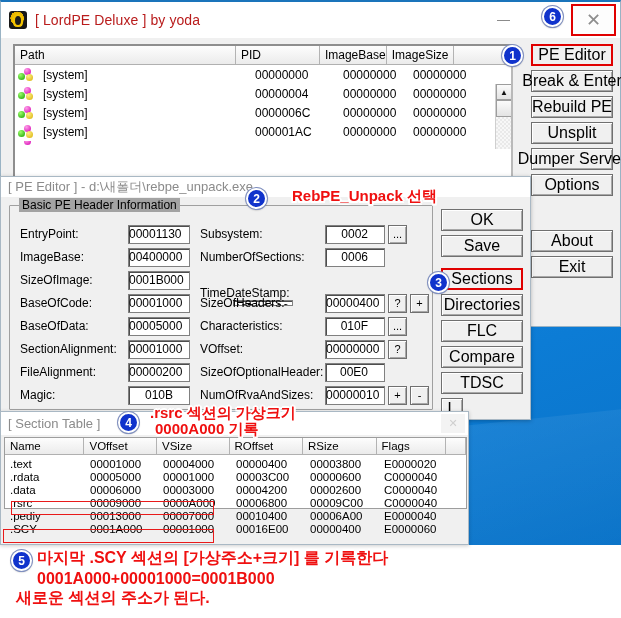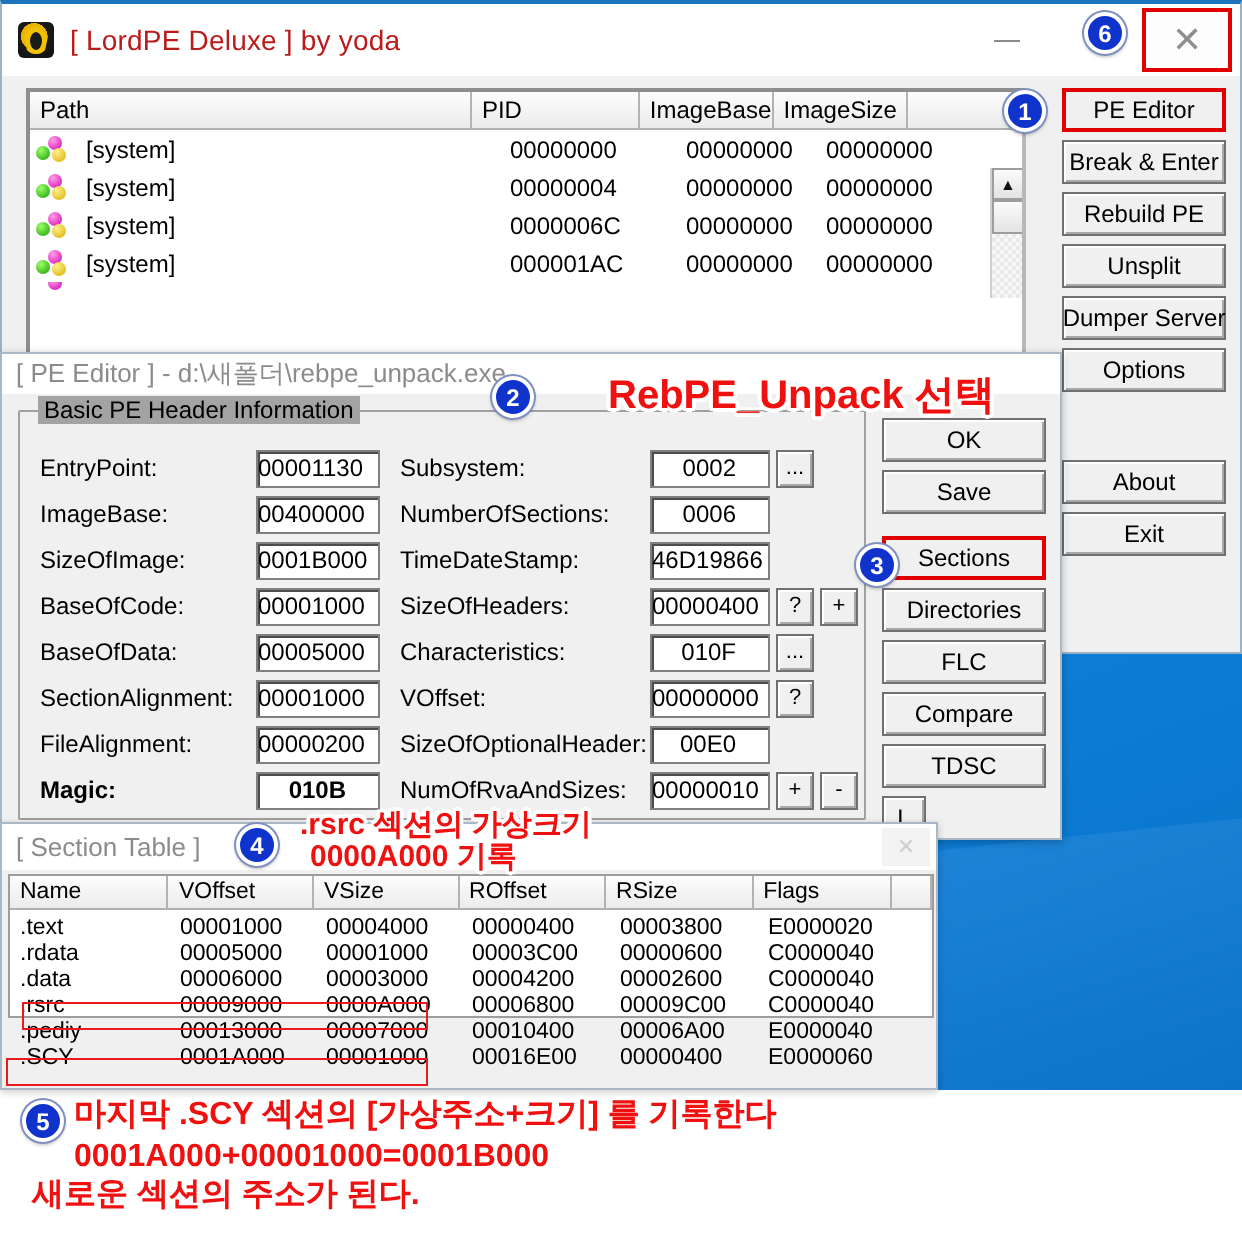--- a/index.html
+++ b/index.html
@@ -152,21 +152,21 @@
 
   
   .btncol {
     position: absolute; left: 524px; top: 4px; width: 82px;
   }
   .w9xbtn {
     height: 22px; margin-bottom: 4px;
     background: #f0f0f0;
     border: 1px solid #707070;
     box-shadow: inset 1px 1px 0 #ffffff, inset -1px -1px 0 #a8a8a8;
-    font-size: 12px; color: #000;
+    font-size: 16px; color: #000;
     display: flex; align-items: center; justify-content: center;
     white-space: nowrap;
   }
   .btn-hl {
     border: 2px solid #e00000;
     box-shadow: none;
   }
   .btncol-gap { height: 30px; }
 
   
@@ -427,35 +427,35 @@
         <div class="fi" style="width:62px">00005000</div>
       </div>
       <div class="field-row" style="left:10px; top:133px;">
         <div class="fl" style="width:108px">SectionAlignment:</div>
         <div class="fi" style="width:62px">00001000</div>
       </div>
       <div class="field-row" style="left:10px; top:156px;">
         <div class="fl" style="width:108px">FileAlignment:</div>
         <div class="fi" style="width:62px">00000200</div>
       </div>
-      <div class="field-row" style="left:10px; top:179px;font-weight:bold;">
+      <div class="field-row" style="left:10px; top:179px;">
         <div class="fl" style="width:108px">Magic:</div>
         <div class="fi" style="width:62px">010B</div>
       </div>
 
       <div class="field-row" style="left:190px; top:18px;">
         <div class="fl" style="width:125px">Subsystem:</div>
         <div class="fi" style="width:60px">0002</div>
         <div class="minibtn">...</div>
       </div>
       <div class="field-row" style="left:190px; top:41px;">
         <div class="fl" style="width:125px">NumberOfSections:</div>
         <div class="fi" style="width:60px">0006</div>
       </div>
-      <div class="field-row" style="left:190px; top:64px;">
+      <div class="field-row" style="left:190px; top:80px;flex-direction:column;">
         <div class="fl" style="width:125px">TimeDateStamp:</div>
         <div class="fi" style="width:60px">46D19866</div>
       </div>
       <div class="field-row" style="left:190px; top:87px;">
         <div class="fl" style="width:125px">SizeOfHeaders:</div>
         <div class="fi" style="width:60px">00000400</div>
         <div class="minibtn">?</div>
         <div class="minibtn">+</div>
       </div>
       <div class="field-row" style="left:190px; top:110px;">
@@ -564,21 +564,21 @@
     <div class="rect-hl" style="left:2px;  top:117px; width:211px; height:14px;"></div>
   </div>
 
   <div class="badge" style="left:502px; top:45px;">1</div>
   <div class="badge" style="left:246px; top:188px;">2</div>
   <div class="badge" style="left:428px; top:272px;">3</div>
   <div class="badge" style="left:118px; top:412px;">4</div>
   <div class="badge" style="left:11px;  top:550px;">5</div>
   <div class="badge" style="left:542px; top:6px;">6</div>
 
-  <div class="anno" style="left:304px; top:187px; font-size:20px;">RebPE_Unpack 선택</div>
+  <div class="anno" style="left:292px; top:187px; font-size:15px;">RebPE_Unpack 선택</div>
 
   <div class="anno" style="left:150px; top:404px; font-size:15px;">.rsrc 섹션의 가상크기</div>
   <div class="anno" style="left:155px; top:420px; font-size:15px;">0000A000 기록</div>
 
   <div class="anno" style="left:37px; top:549px; font-size:16px;">마지막 .SCY 섹션의 [가상주소+크기] 를 기록한다</div>
   <div class="anno" style="left:37px; top:570px; font-size:16px;">0001A000+00001000=0001B000</div>
   <div class="anno" style="left:16px; top:589px; font-size:16px;">새로운 섹션의 주소가 된다.</div>
 
 </div>
 

